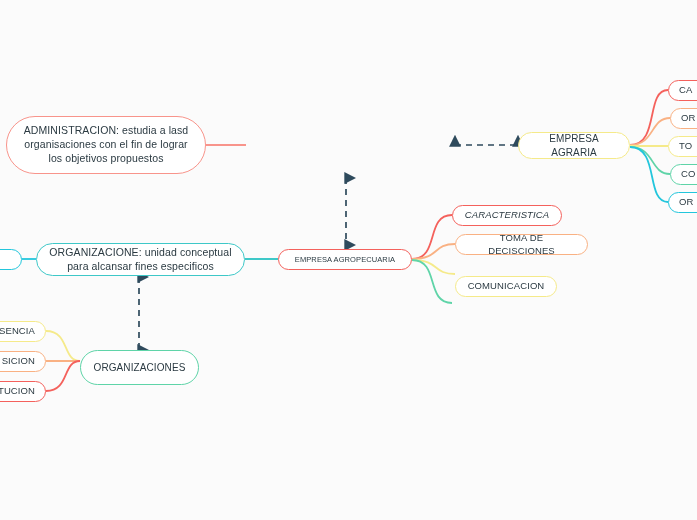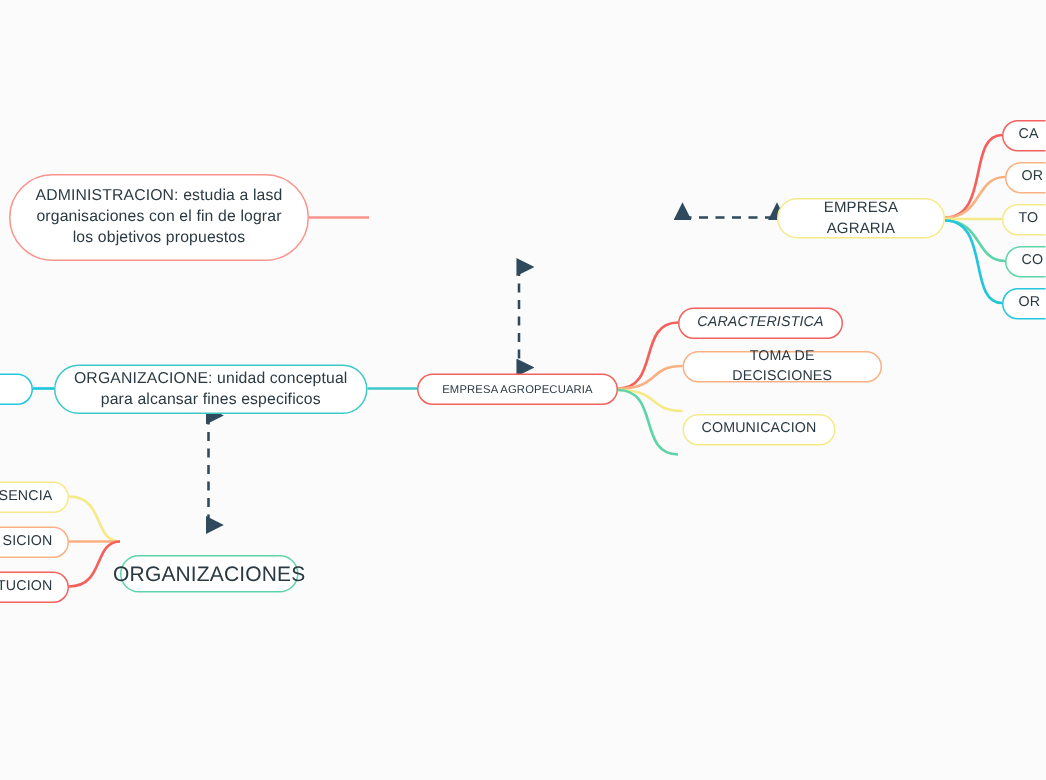--- a/index.html
+++ b/index.html
@@ -106,21 +106,21 @@
   </div>
 
   <div class="node" style="left:36px; top:243px; width:209px; height:33px; border-color:#3ec8c8; font-size:10.5px;">
     <span>ORGANIZACIONE: unidad conceptual para alcansar fines especificos</span>
   </div>
 
   <div class="node" style="left:278px; top:249px; width:134px; height:21px; border-color:#f4615c; font-size:7.5px;">
     <span>EMPRESA AGROPECUARIA</span>
   </div>
 
-  <div class="node" style="left:80px; top:350px; width:119px; height:25px; border-color:#5fd4a8; font-size:14px;margin-top:20px;">
+  <div class="node" style="left:80px; top:350px; width:119px; height:35px; border-color:#5fd4a8; font-size:10px;">
     <span>ORGANIZACIONES</span>
   </div>
 
   <div class="node" style="left:-22px; top:249px; width:44px; height:21px; border-color:#23c6dc; font-size:9px;">
     <span></span>
   </div>
 
   <div class="node" style="left:452px; top:205px; width:110px; height:21px; border-color:#f4615c; font-size:9.5px;font-style:italic;">
     <span>CARACTERISTICA</span>
   </div>

